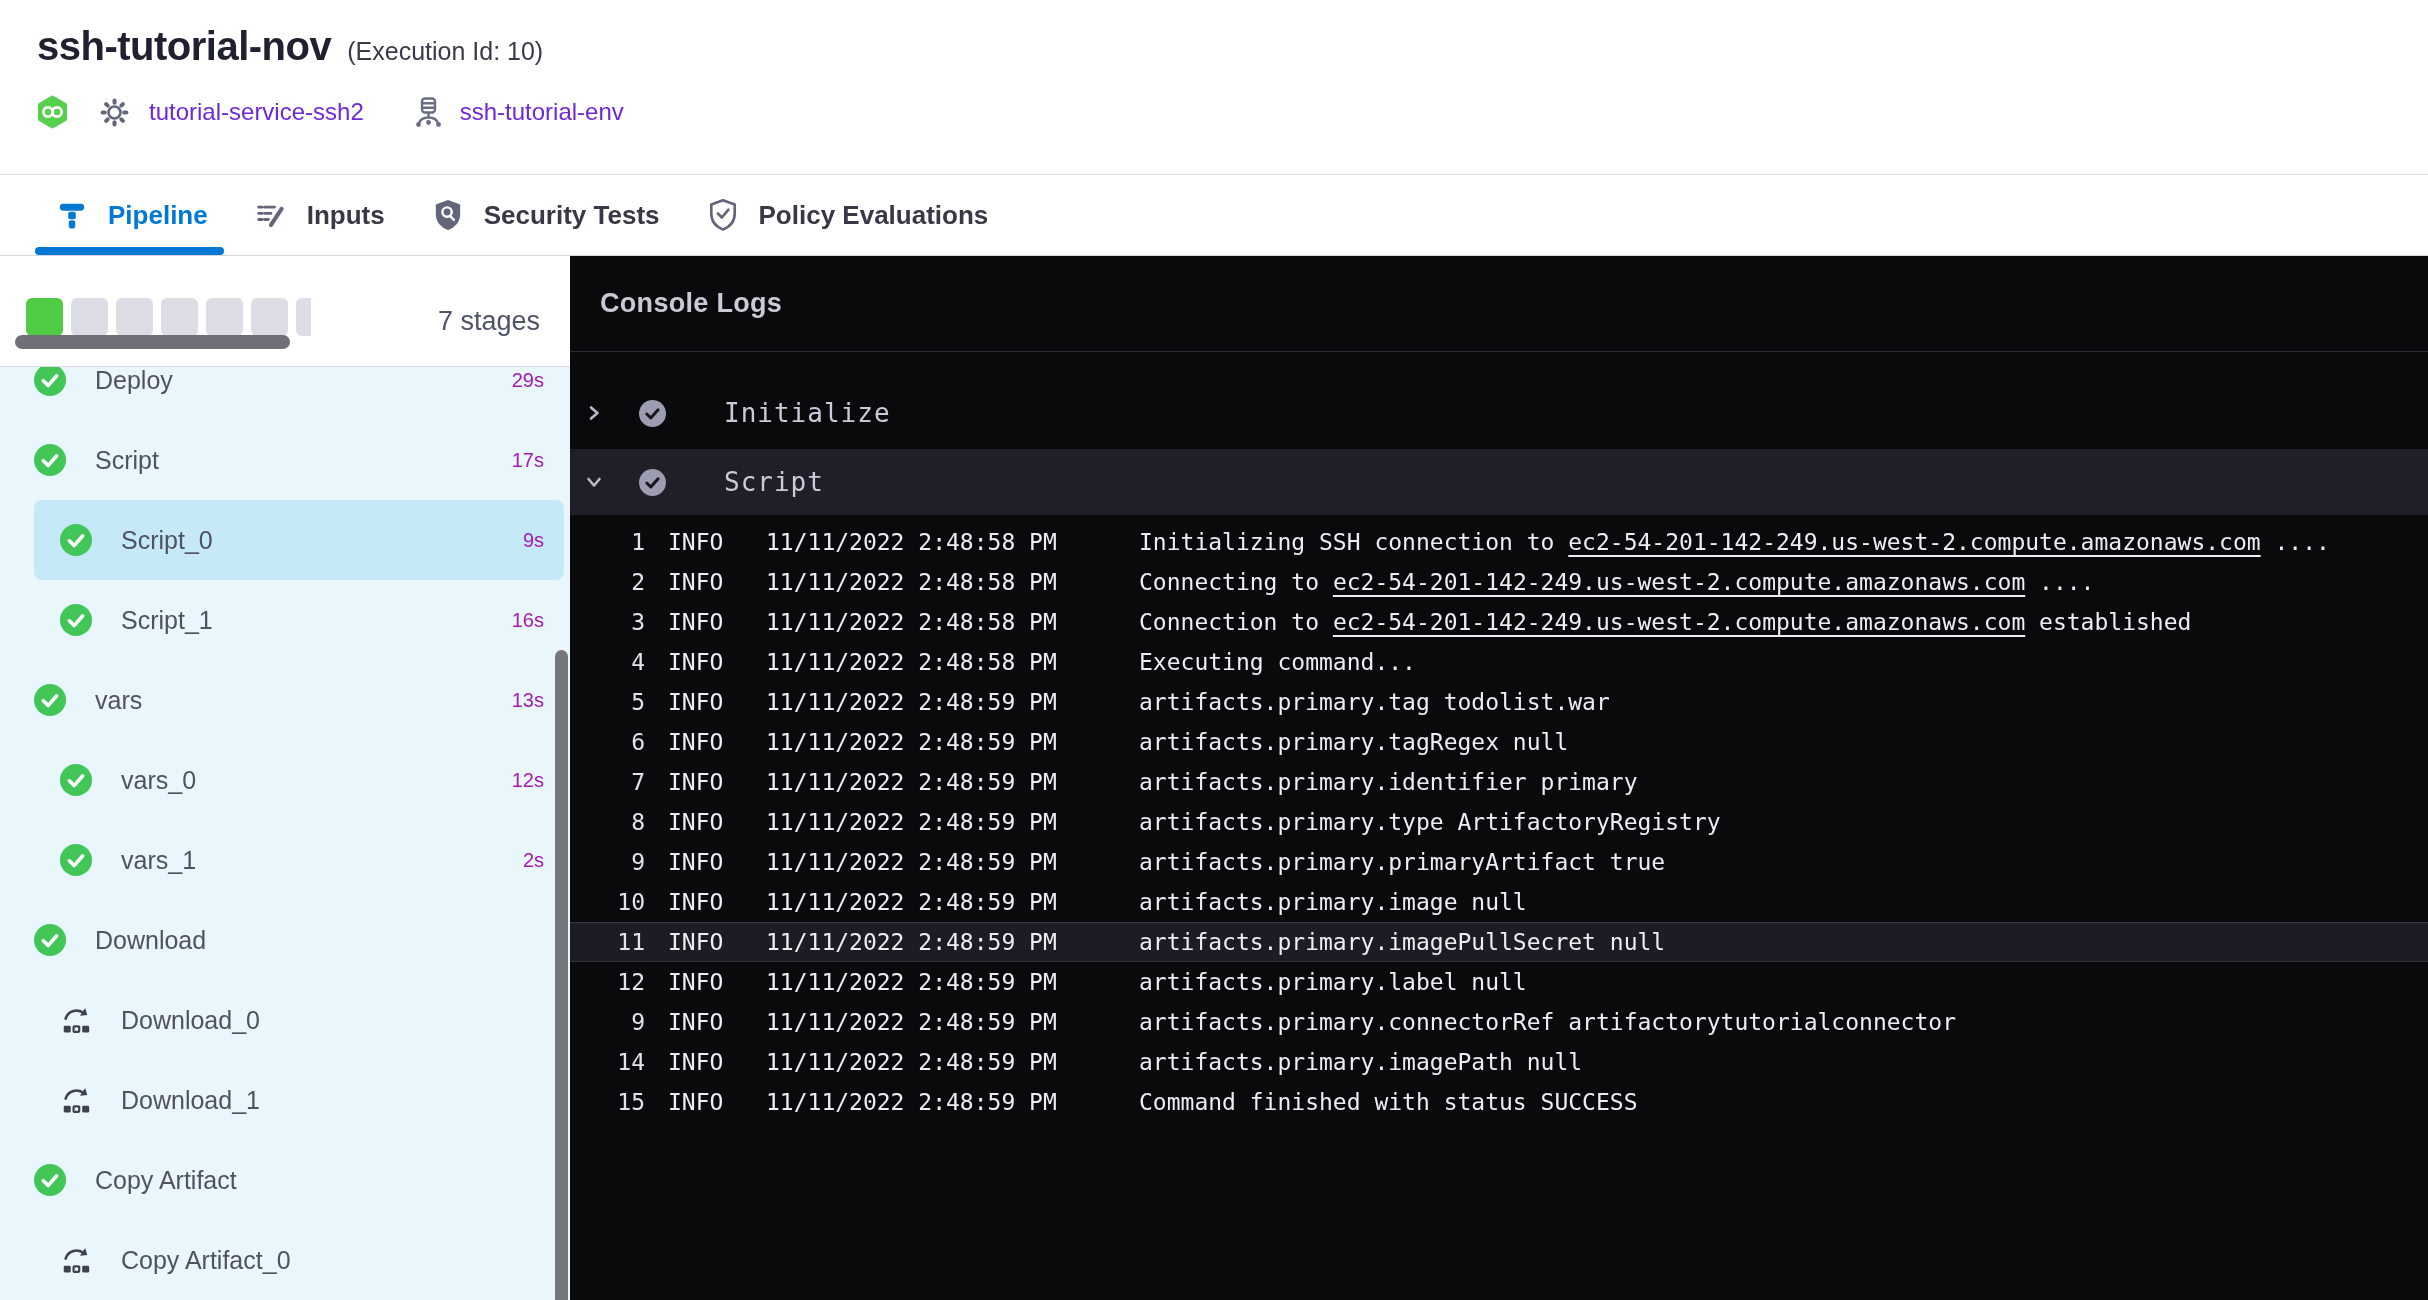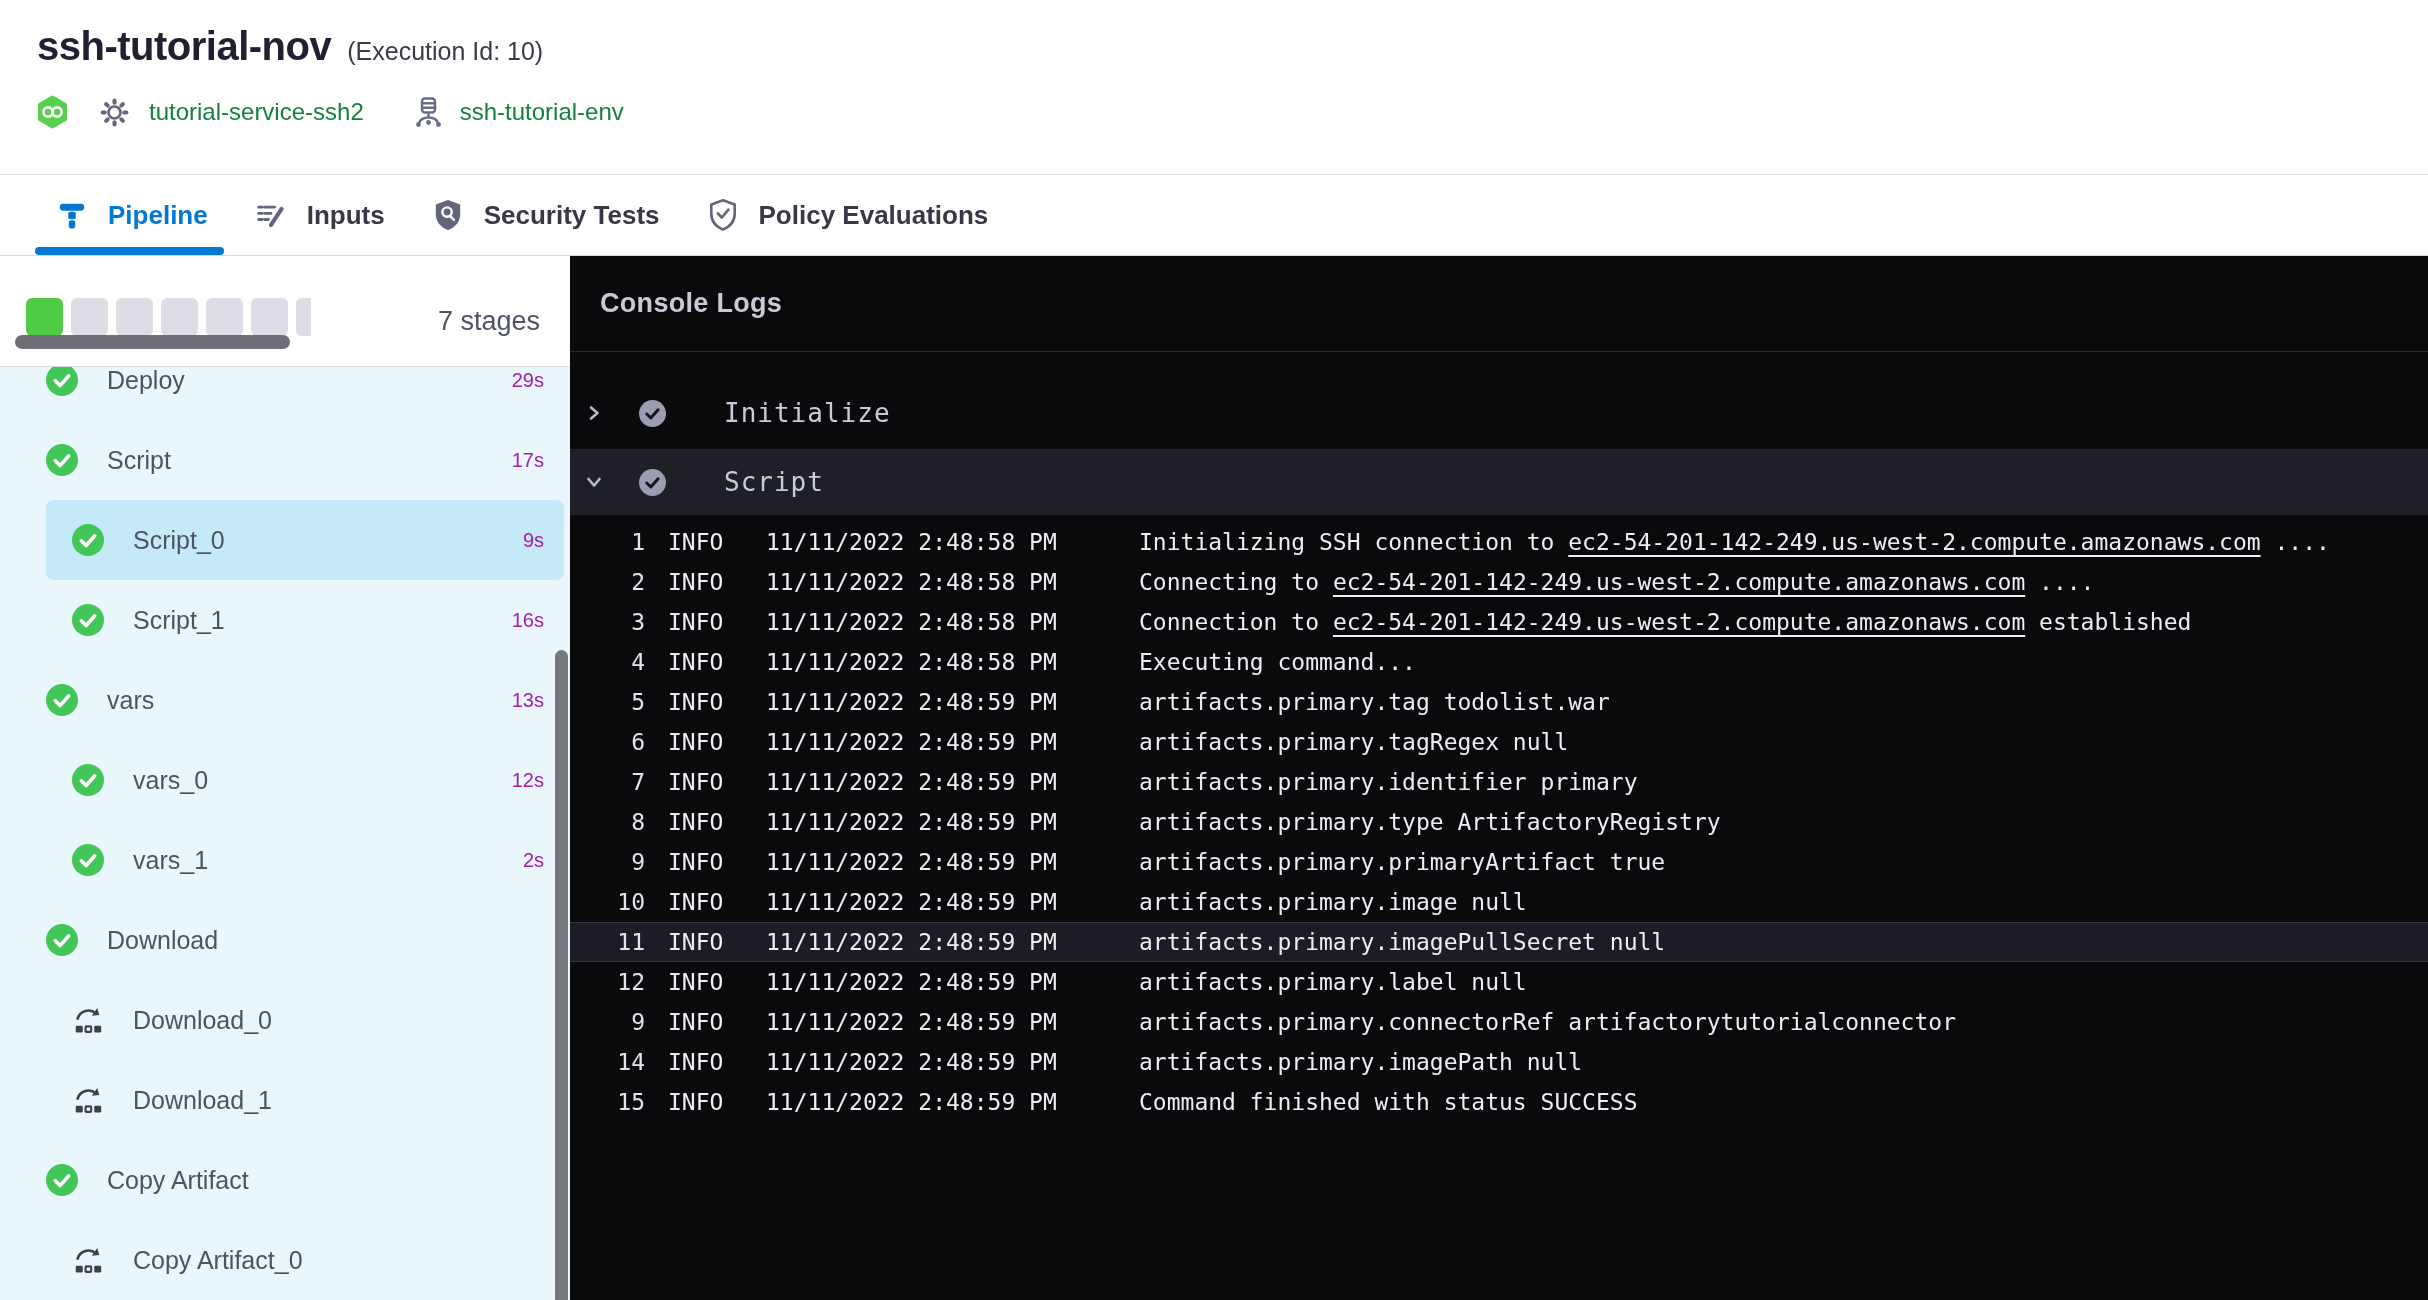--- a/index.html
+++ b/index.html
@@ -9,21 +9,21 @@
 
   
   .app-header { height:174px; padding:24px 0 0 37px; background:#fff; flex:none; }
   .title-row { display:flex; align-items:baseline; gap:16px; }
   .page-title { font-size:40px; font-weight:bold; color:#1F2030; letter-spacing:-0.5px; }
   .exec-id { font-size:25px; color:#3A3B49; }
   .meta-row { margin-top:26px; display:flex; align-items:center; }
   .icon { display:inline-flex; align-items:center; justify-content:center; flex:none; }
   .cd-hex { width:31px; height:34px; }
   .gear-ic { width:29px; height:29px; margin-left:32px; }
-  .meta-name { margin-left:20px; font-size:24px; color:#15803d; }
+  .meta-name { margin-left:20px; font-size:24px; color:#6d28d9; }
   .env-ic { width:29px; height:31px; margin-left:50px; }
   .env-name { margin-left:17px; }
 
   
   .tab-bar { height:82px; flex:none; border-top:1px solid #DCDDE4; border-bottom:1px solid #D5D6DF;
     display:flex; align-items:stretch; padding-left:57px; background:#fff; }
   .tab { display:flex; align-items:center; gap:21px; position:relative; margin-right:48px; cursor:pointer; }
   .tab-label { font-size:26px; font-weight:bold; color:#383946; white-space:nowrap; }
   .tab.active .tab-label { color:#0278D5; }
   .tab-icon { width:30px; height:30px; }
@@ -36,21 +36,21 @@
   
   .stage-panel { width:570px; flex:none; display:flex; flex-direction:column; background:#fff; }
   .stage-header { height:111px; flex:none; position:relative; border-bottom:1px solid #D9DAE3; background:#fff; }
   .progress-strip { position:absolute; left:26px; top:42px; width:285px; height:38px;
     overflow:hidden; display:flex; gap:8px; }
   .seg { flex:0 0 37px; height:38px; border-radius:6px; background:#DDDDE6; }
   .seg.done { background:#4FCB45; }
   .progress-scrollbar { position:absolute; left:15px; top:79px; width:275px; height:14px;
     border-radius:7px; background:#6F6F77; }
   .stages-count { position:absolute; right:30px; top:50px; font-size:27px; color:#4F5365; }
-  .stage-list { flex:1; background:#E9F6FC; overflow:hidden; position:relative;padding-left:12px; }
+  .stage-list { flex:1; background:#E9F6FC; overflow:hidden; position:relative; }
   .stage-rows { margin-top:-27px; }
   .stage-row { height:80px; margin:0 6px 0 34px; display:flex; align-items:center;
     border-radius:8px; cursor:pointer; }
   .stage-row.child { padding-left:26px; }
   .stage-row.selected { background:#C6E9F8; }
   .stage-ic { width:32px; height:32px; flex:none; }
   .stage-ic svg { width:100%; height:100%; display:block; }
   .stage-label { margin-left:29px; font-size:25px; color:#4E5262; white-space:nowrap; }
   .stage-duration { margin-left:auto; margin-right:20px; font-size:20px; color:#a21caf; }
   .stage-scrollbar { position:absolute; right:2px; top:283px; width:13px; height:660px;

